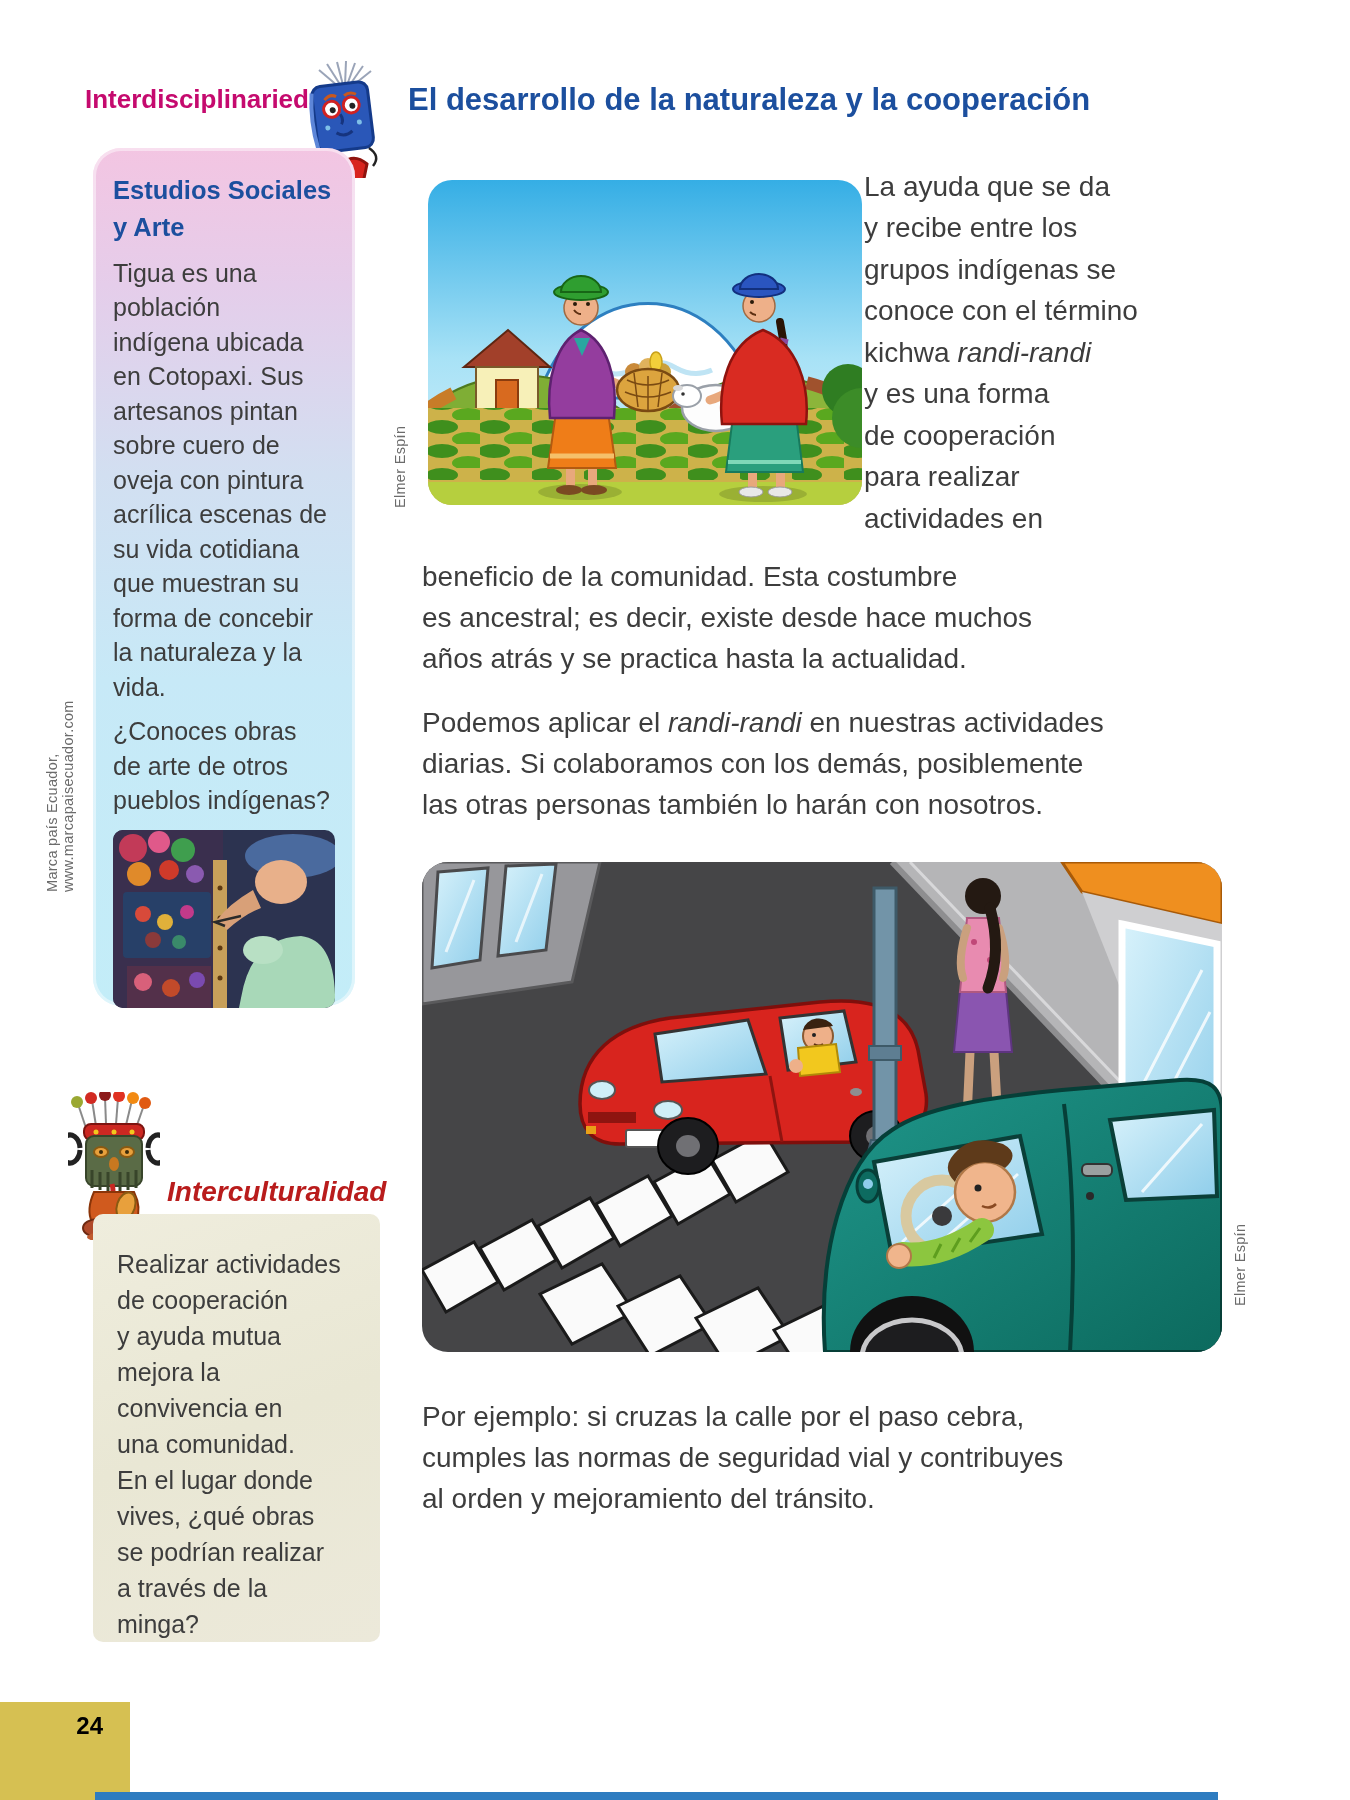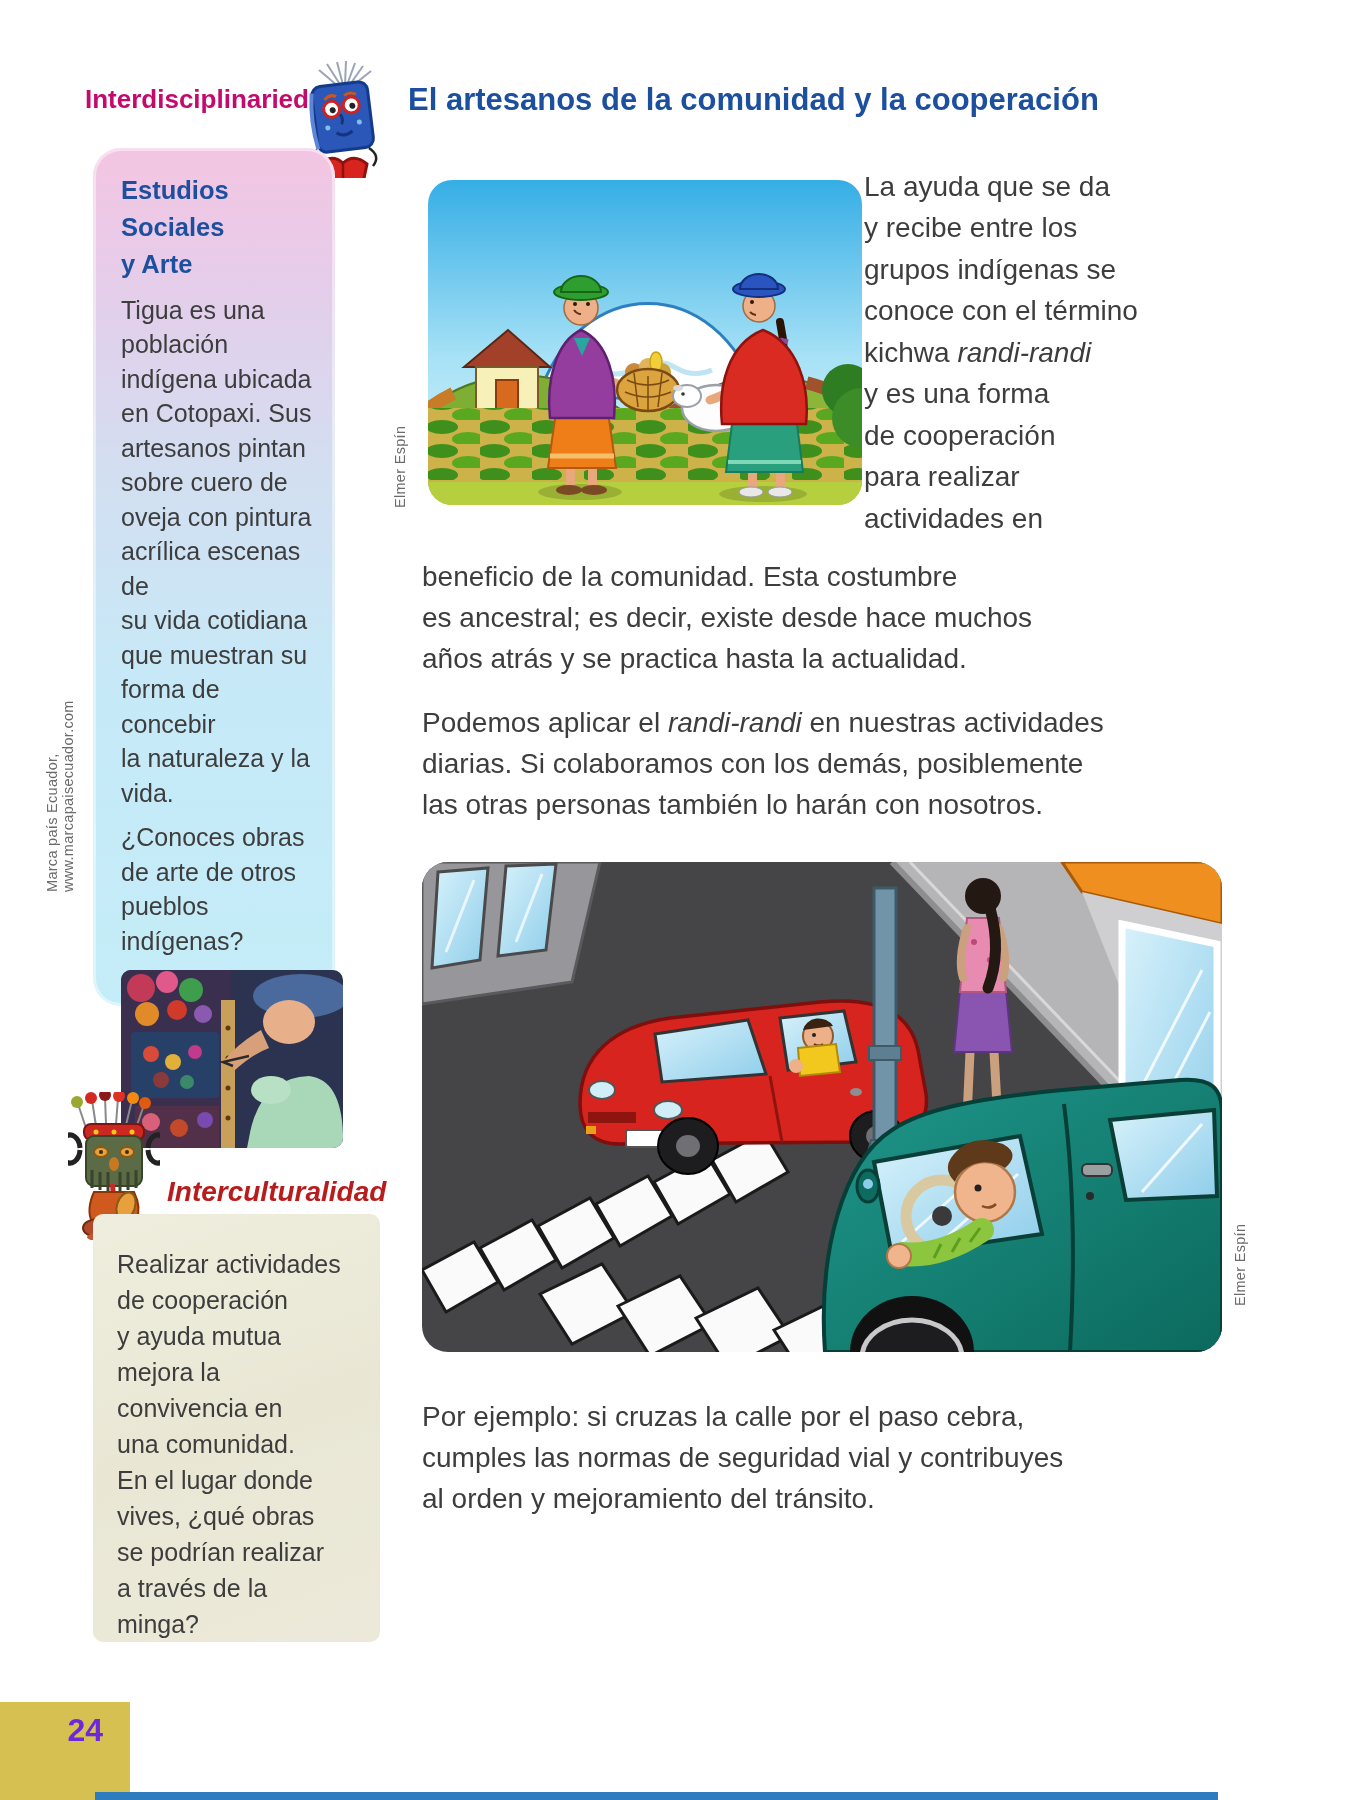--- a/index.html
+++ b/index.html
@@ -6,22 +6,22 @@
   #page{position:relative;width:1350px;height:1800px;background:#ffffff;overflow:hidden;
         font-family:"Liberation Sans",sans-serif;color:#3d3d3d;}
   .abs{position:absolute;}
   .pre{white-space:pre-line;}
   .it{font-style:italic;text-align:right;}
   .vcap{writing-mode:vertical-rl;transform:rotate(180deg);font-size:14.5px;color:#6b6b6b;
         letter-spacing:.3px;}
   #interdisc-label{left:85px;top:84px;font-size:26px;font-weight:bold;color:#c50a6e;}
   #monster-wrap{left:283px;top:60px;width:118px;height:118px;}
   #page-title{left:408px;top:82px;width:850px;font-size:31px;font-weight:bold;color:#1c4f9e;}
-  #sidebar-box{left:93px;top:148px;width:242px;height:858px;border-radius:28px;box-sizing:border-box;
-      padding:24px 14px 14px 28px;
+  #sidebar-box{left:93px;top:148px;width:262px;height:858px;border-radius:28px;box-sizing:border-box;
+      padding:24px 14px 14px 20px;
       background:linear-gradient(180deg,#f3c5e2 0%,#e5cdea 16%,#d2dff1 38%,#c7e9f7 62%,#c3edf8 100%);
       box-shadow:inset 0 0 0 3px rgba(255,255,255,.45);}
   .sb-heading{font-size:25.5px;line-height:1.45;font-weight:bold;color:#1c4f9e;}
   .sb-text{font-size:25px;line-height:1.38;margin-top:10px;color:#3d3d3d;}
   .sb-photo{margin-top:12px;width:222px;height:178px;border-radius:10px;overflow:hidden;display:block;}
   #marca-credit{left:44px;top:592px;height:300px;}
   #illus1{left:428px;top:180px;width:434px;height:325px;border-radius:24px;overflow:hidden;}
   #credit1{left:392px;top:392px;height:116px;}
   #intro-col{left:864px;top:166px;width:420px;font-size:28px;line-height:1.48;}
   .para{position:absolute;left:422px;font-size:28px;line-height:1.47;color:#3d3d3d;}
@@ -31,21 +31,21 @@
   #credit2{left:1232px;top:1156px;height:150px;}
   #para3{top:1396px;width:860px;}
   #para4{top:1540px;width:860px;}
   #mask-wrap{left:68px;top:1092px;width:92px;height:148px;}
   #intercult-heading{left:167px;top:1176px;font-size:28px;font-weight:bold;color:#b91c1c;font-style:italic;}
   #intercult-box{left:93px;top:1214px;width:287px;height:428px;border-radius:10px;box-sizing:border-box;
       padding:32px 16px 0 24px;
       background:linear-gradient(160deg,#efeddd 0%,#e9e7d4 50%,#ece9da 100%);}
   .ic-text{font-size:25px;line-height:1.44;color:#3d3d3d;}
   #gold-block{left:0;top:1702px;width:130px;height:98px;background:#d6c052;}
-  #page-num{position:absolute;right:27px;top:10px;color:#6d28d9;font-size:32px;font-weight:bold;}
+  #page-num{position:absolute;right:27px;top:10px;color:#000000;font-size:24px;font-weight:bold;}
   #bottom-bar{left:95px;top:1792px;width:1123px;height:8px;background:#2e7cc0;}
 </style>
 </head>
 <body>
 
 <div id="page">
 
   <div id="interdisc-label" class="abs">Interdisciplinariedad</div>
 
   <div id="monster-wrap" class="abs">
@@ -73,21 +73,21 @@
           <circle cx="76" cy="64" r="2.5" fill="#7fc0e8"></circle>
         <path d="M52,72 q8,6 16,0" stroke="#16347e" stroke-width="3" fill="none"></path>
       </g>
       <path d="M34,90 q-12,8 -4,18" stroke="#222222" stroke-width="2.5" fill="none"></path>
       <path d="M86,88 q12,8 4,18" stroke="#222222" stroke-width="2.5" fill="none"></path>
       <path d="M36,104 q13,-11 24,-1 q11,-10 24,1 l-5,24 q-9,-8 -19,-1 q-10,-7 -19,1 Z" fill="#d8241e" stroke="#8e130e" stroke-width="3"></path>
       <path d="M60,103 l0,24" stroke="#8e130e" stroke-width="2.5"></path>
     </svg>
   </div>
 
-  <div id="page-title" class="abs">El artesanos de la comunidad y la cooperación</div>
+  <div id="page-title" class="abs">El desarrollo de la naturaleza y la cooperación</div>
 
   <div id="sidebar-box" class="abs">
     <div class="sb-heading pre">Estudios Sociales
 y Arte</div>
     <div class="sb-text pre">Tigua es una
 población
 indígena ubicada
 en Cotopaxi. Sus
 artesanos pintan
 sobre cuero de

